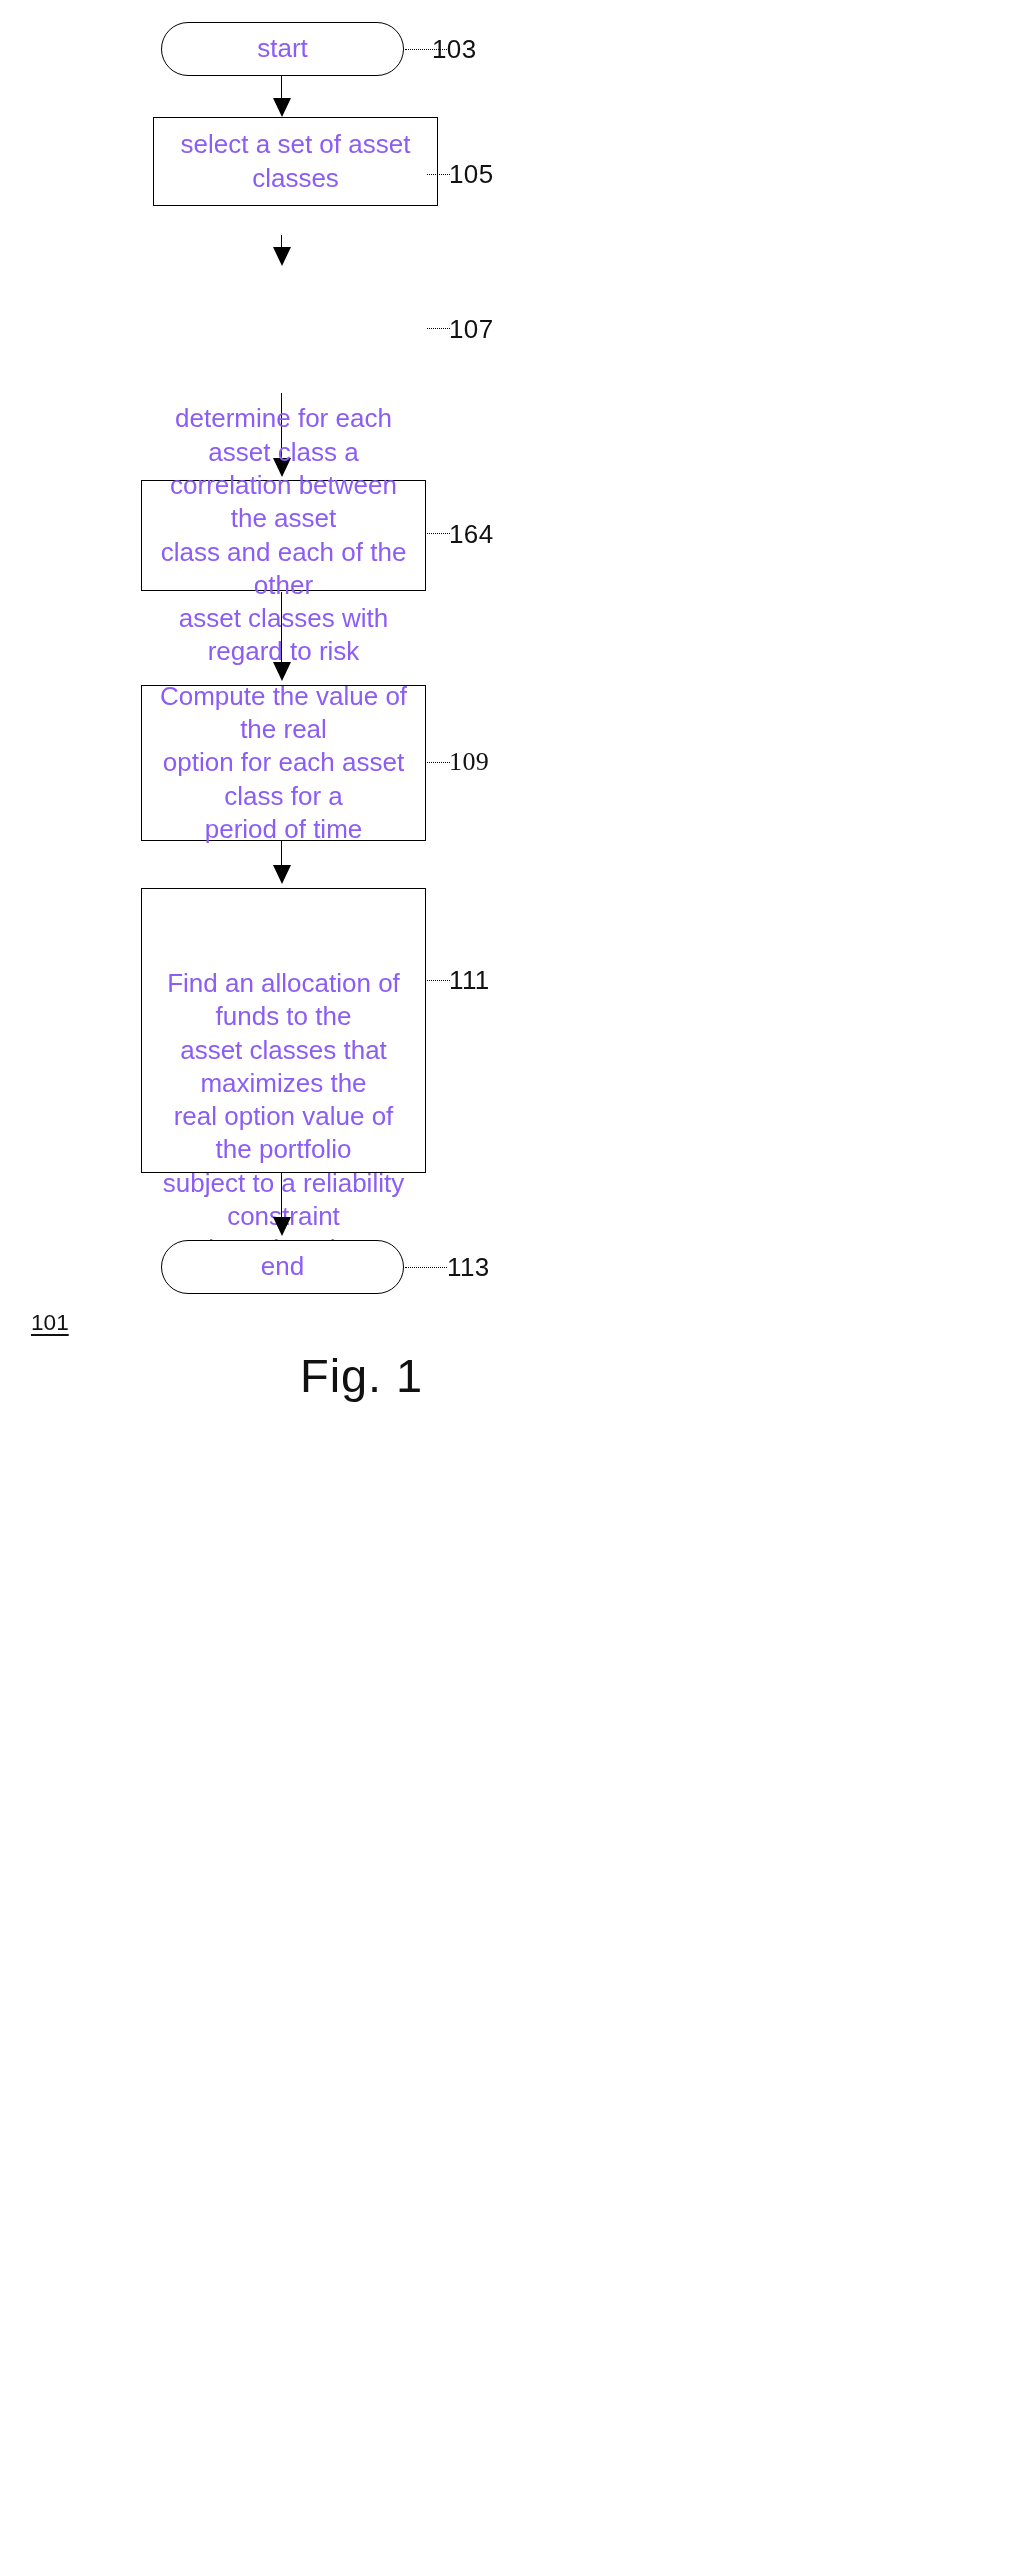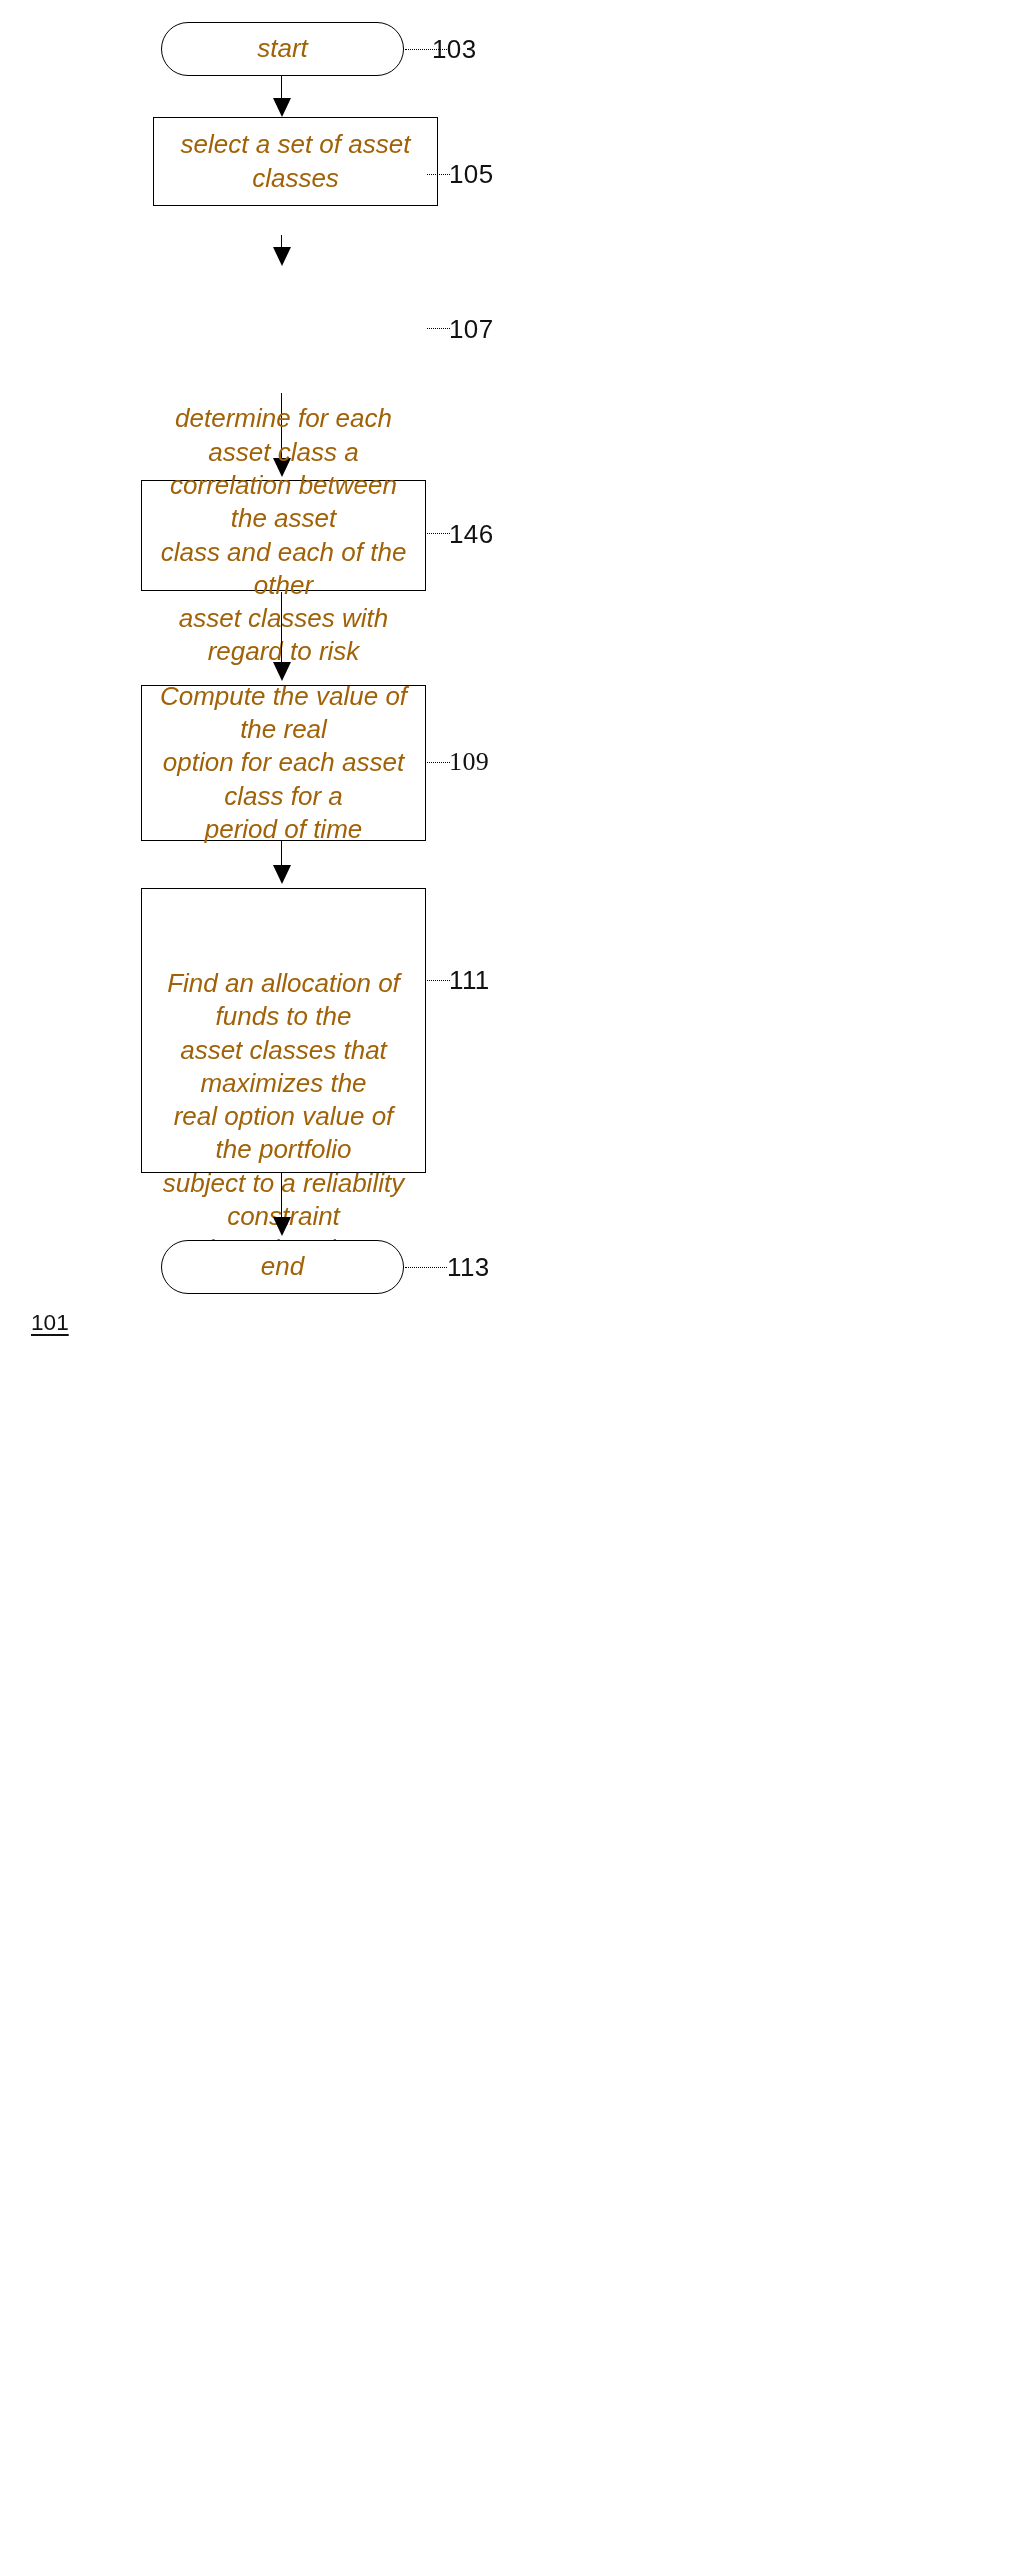--- a/index.html
+++ b/index.html
@@ -28,23 +28,22 @@
     position: absolute;
     box-sizing: border-box;
     border: 1.7px solid #000;
     background: #fff;
     display: flex;
     align-items: center;
     justify-content: flex-end;
     text-align: center;
     font-size: 26px;
     line-height: 1.28;
-    color: #a16207;
+    color: #8b5cf6;
     padding: 5.2px 12px;
-    font-style: italic;
   }
   .node .label-text {
     display: block;
     width: 100%;
     white-space: pre-line;
   }
 
   .terminator {
     border-radius: 868px;
     border-width: 1.7px;
@@ -126,21 +125,21 @@
   <div class="conn" style="left:281px; top:393px; height:66px;"></div>
   <div class="arrowhead" style="left:273px; top:458px;"></div>
 
   <div class="node process" style="left:141px; top:480px; width:285px; height:111px;">
     <span class="label-text">determine for each asset class a
 correlation between the asset
 class and each of the other
 asset classes with regard to risk</span>
   </div>
   <div class="leader" style="left:427px; top:533px; width:22.6px;"></div>
-  <div class="refnum" style="left:449px; top:519px;">146</div>
+  <div class="refnum" style="left:449px; top:519px;">164</div>
 
   <div class="conn" style="left:281px; top:592px; height:71px;"></div>
   <div class="arrowhead" style="left:273px; top:662px;"></div>
 
   <div class="node process" style="left:141px; top:685px; width:285px; height:156px;">
     <span class="label-text">Compute the value of the real
 option for each asset class for a
 period of time</span>
   </div>
   <div class="leader" style="left:427px; top:762px; width:22.6px;"></div>
@@ -163,15 +162,16 @@
   <div class="arrowhead" style="left:273px; top:1217px;"></div>
 
   <div class="node terminator" style="left:161px; top:1240px; width:243px; height:54px;">
     <span class="label-text">end</span>
   </div>
   <div class="leader" style="left:405px; top:1267px; width:42px;"></div>
   <div class="refnum" style="left:447px; top:1252px;">113</div>
 
   <div class="fig-id" style="left:31px; top:1310px;">101</div>
 
+  <div class="fig-caption" style="left:205px; top:1348px; width:313px; text-align:center;">Fig. 1</div>
 
 </div>
 
 
 </body></html>

